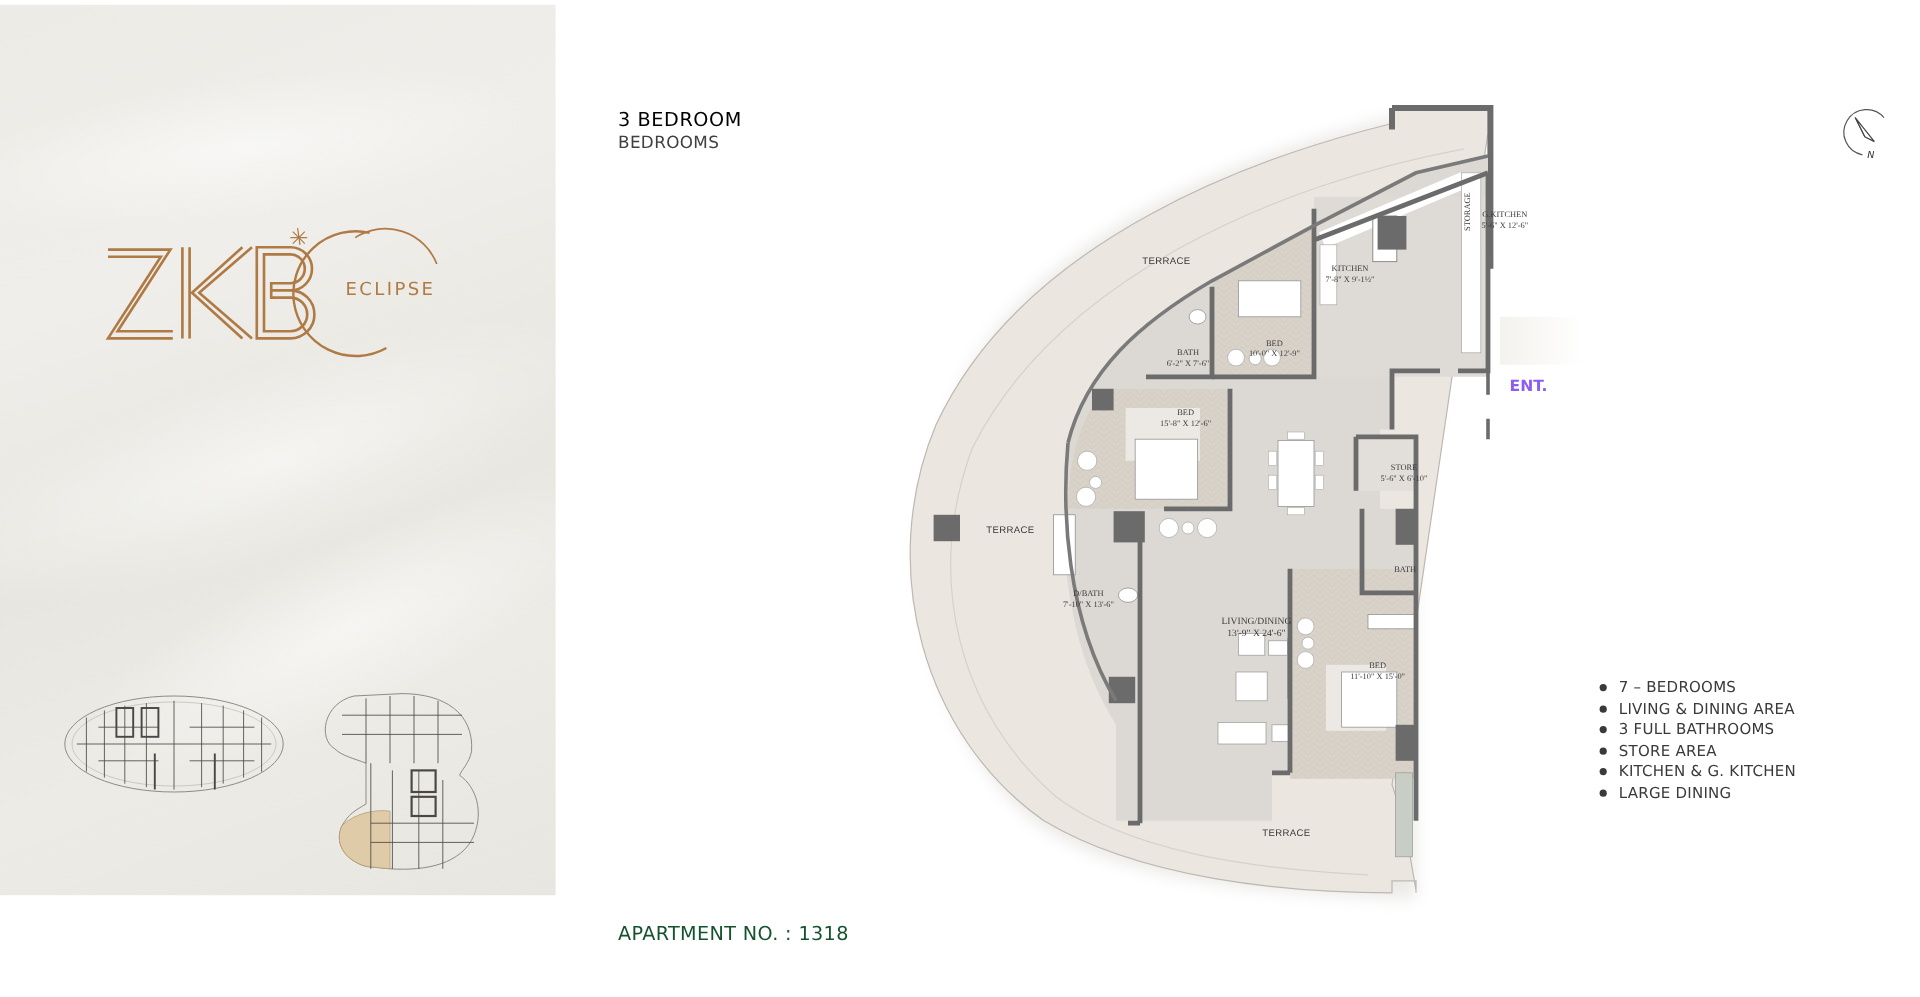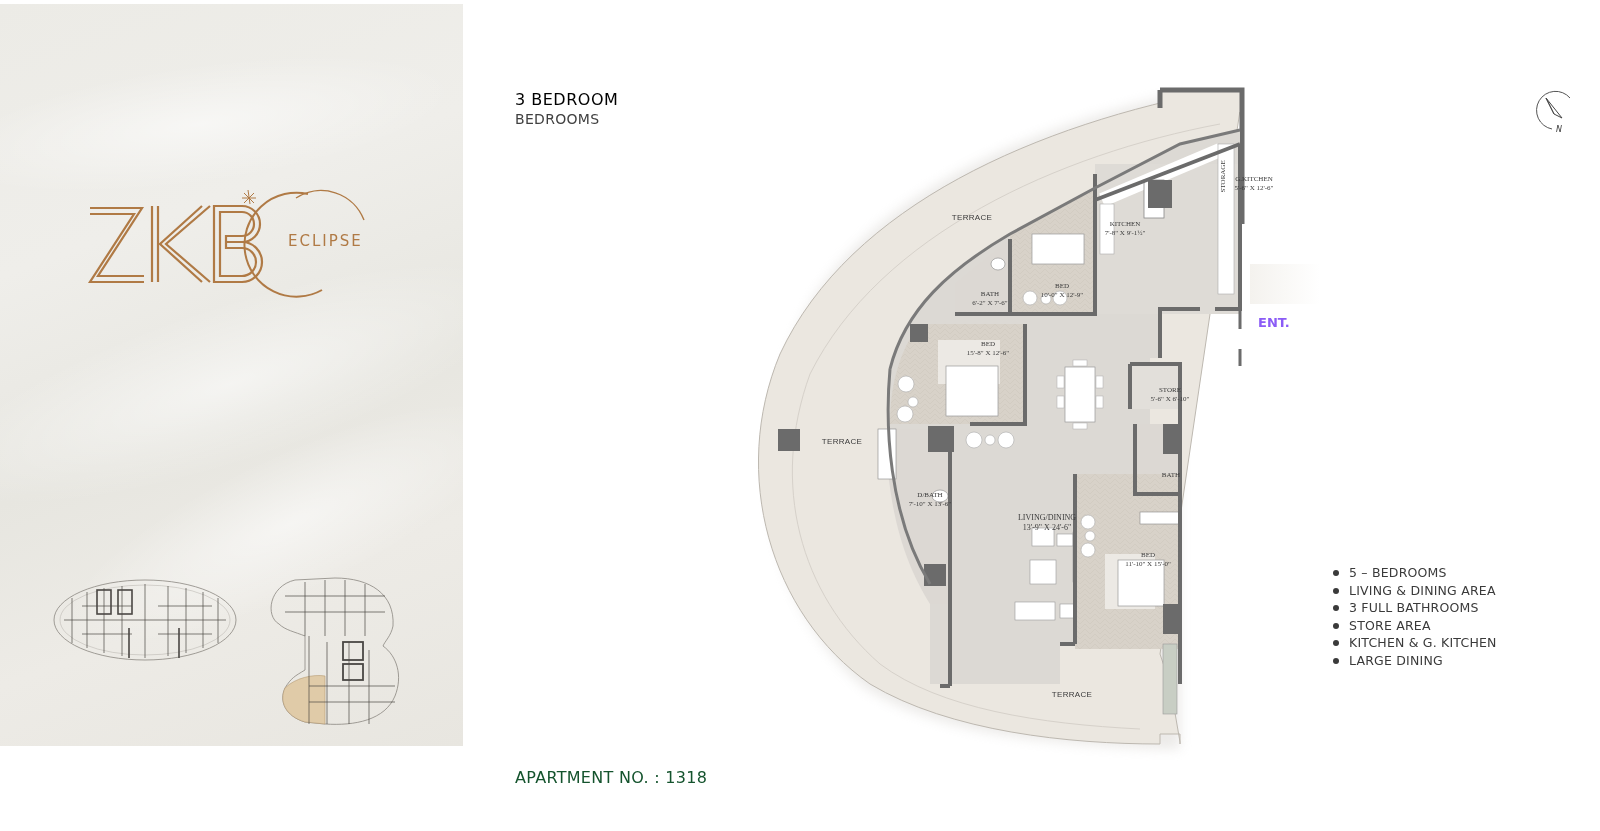--- a/index.html
+++ b/index.html
@@ -264,38 +264,38 @@
   <div>BED</div>
     <div>15'-8" X 12'-6"</div>
 </div>
 <div class="room-label" style="left:1170px; top:386px;">
   <div>STORE</div>
     <div>5'-6" X 6'-10"</div>
 </div>
 <div class="room-label" style="left:1171px; top:471px;">
   <div>BATH</div>
 </div>
-<div class="room-label" style="left:930px; top:491px;">
+<div class="room-label" style="left:907px; top:491px;">
   <div>D/BATH</div>
     <div>7'-10" X 13'-6"</div>
 </div>
 <div class="room-label big" style="left:1047px; top:513px;">
   <div>LIVING/DINING</div>
     <div>13'-9" X 24'-6"</div>
 </div>
 <div class="room-label" style="left:1148px; top:551px;">
   <div>BED</div>
     <div>11'-10" X 15'-0"</div>
 </div>
 <div class="room-label" style="left:1207px; top:172px; transform:rotate(-90deg); transform-origin:center;">STORAGE</div>
 
 <span class="ent-label">ENT.</span>
 
 <ul class="features">
-  <li>5 – BEDROOMS</li>
+  <li>7 – BEDROOMS</li>
   <li>LIVING &amp; DINING AREA</li>
   <li>3 FULL BATHROOMS</li>
   <li>STORE AREA</li>
   <li>KITCHEN &amp; G. KITCHEN</li>
   <li>LARGE DINING</li>
 </ul>
 
 <div class="apartment-no">APARTMENT NO. : 1318</div>
 
 </body></html>

